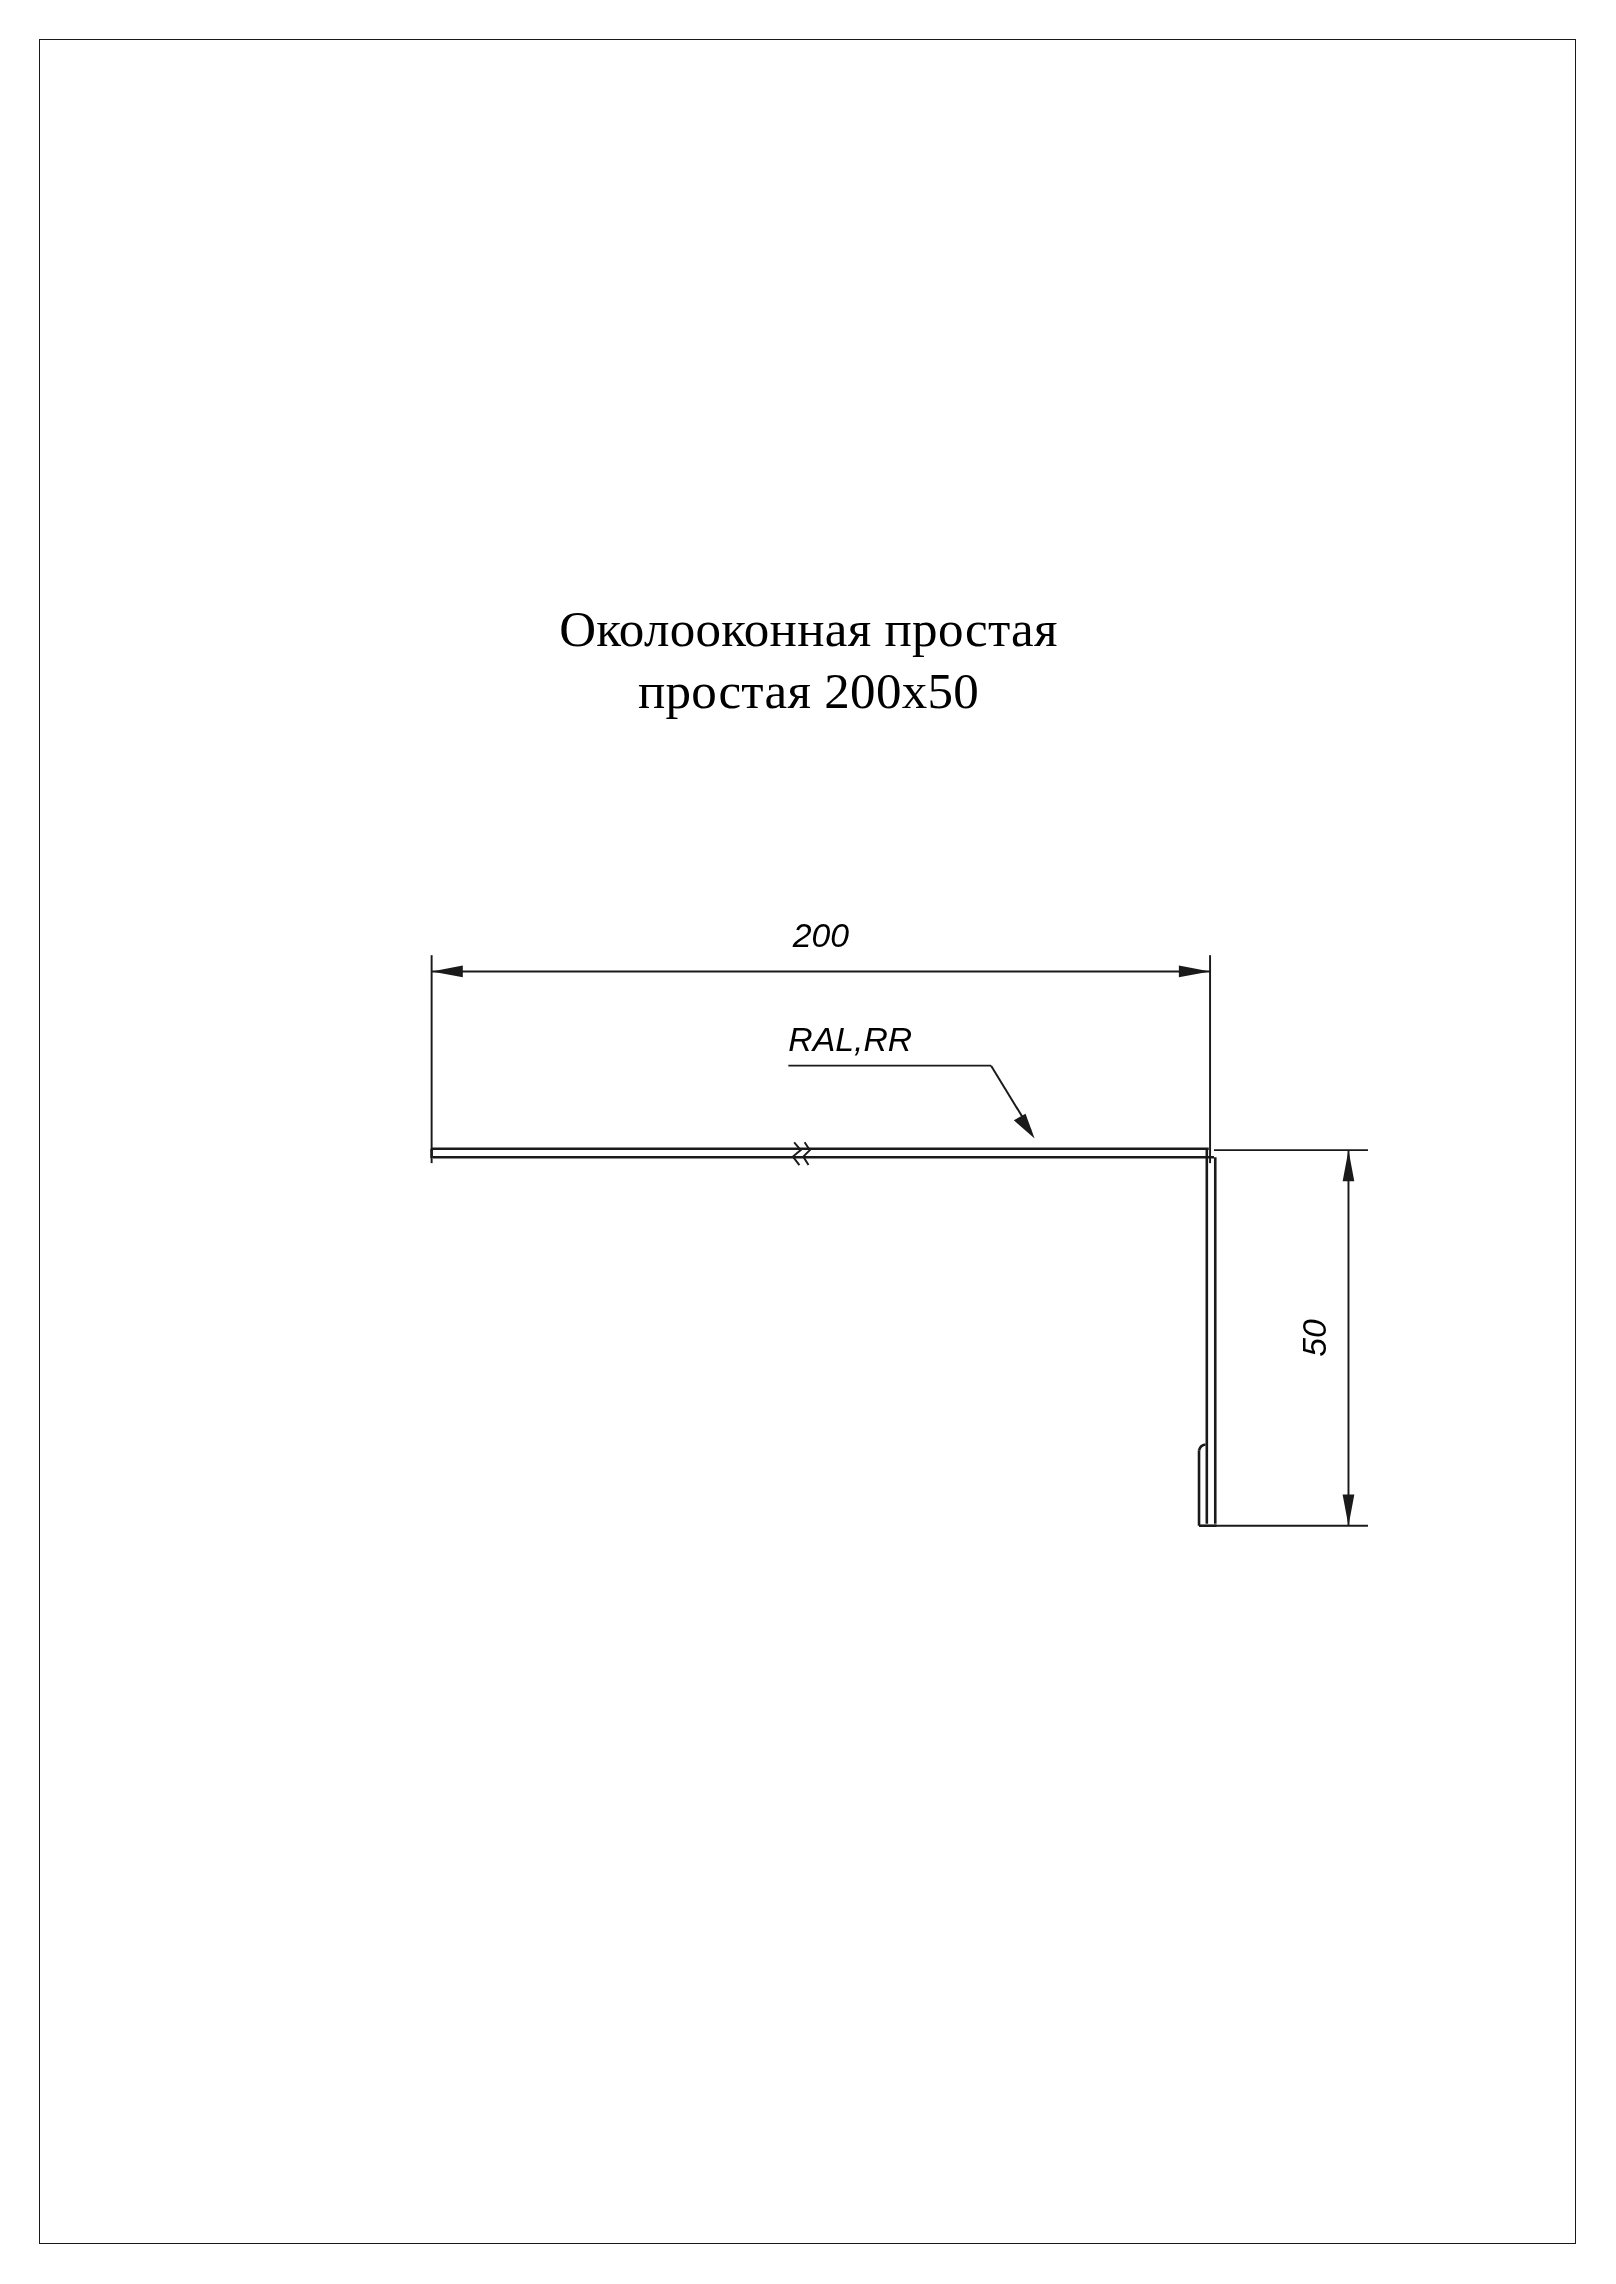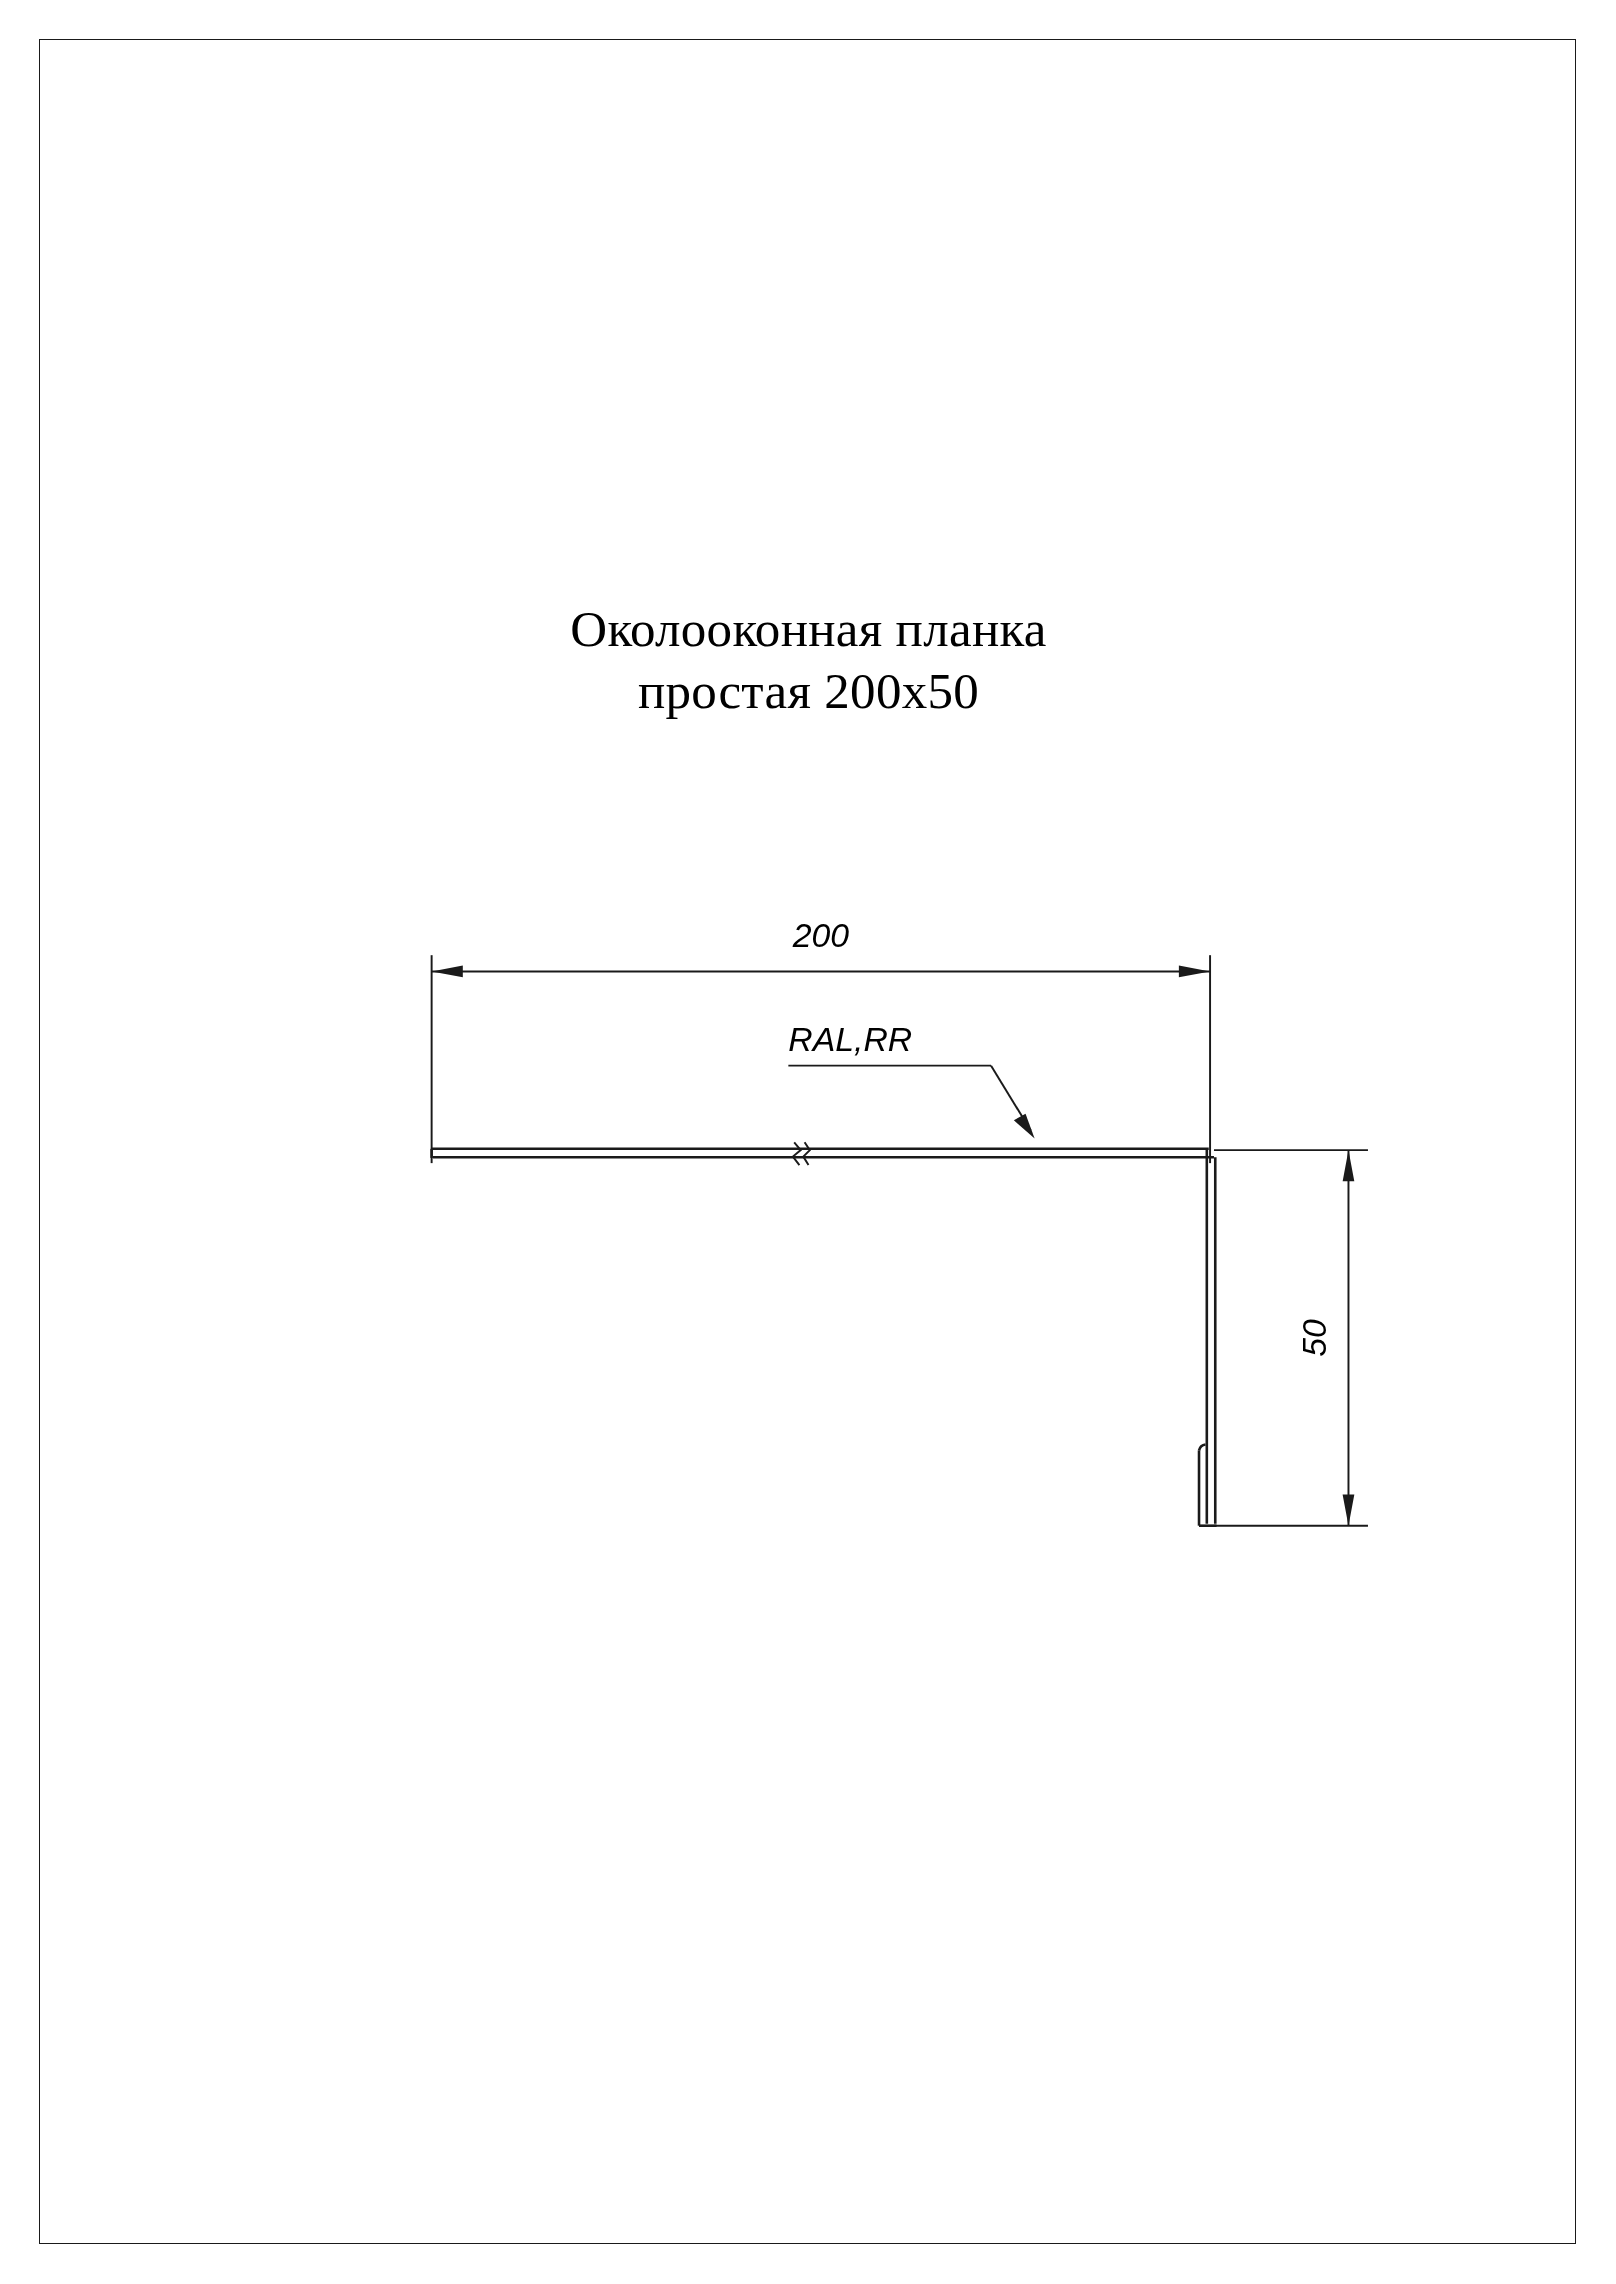--- a/index.html
+++ b/index.html
@@ -60,21 +60,21 @@
   }
 </style>
 </head>
 <body>
 
 <div id="page">
 
   <div id="page-frame"></div>
 
   <div id="title-block">
-    <span>Околооконная планка</span>
+    <span>Околооконная простая</span>
     <span class="line2">простая 200x50</span>
   </div>
 
   <svg id="drawing" viewBox="0 0 2488 3515" xmlns="http://www.w3.org/2000/svg">
 
     <line x1="664" y1="1470" x2="664" y2="1790" stroke="#1a1a1a" stroke-width="3"></line>
 
     <line x1="1862" y1="1470" x2="1862" y2="1790" stroke="#1a1a1a" stroke-width="3"></line>
 
     <line x1="664" y1="1495" x2="1862" y2="1495" stroke="#1a1a1a" stroke-width="3"></line>

